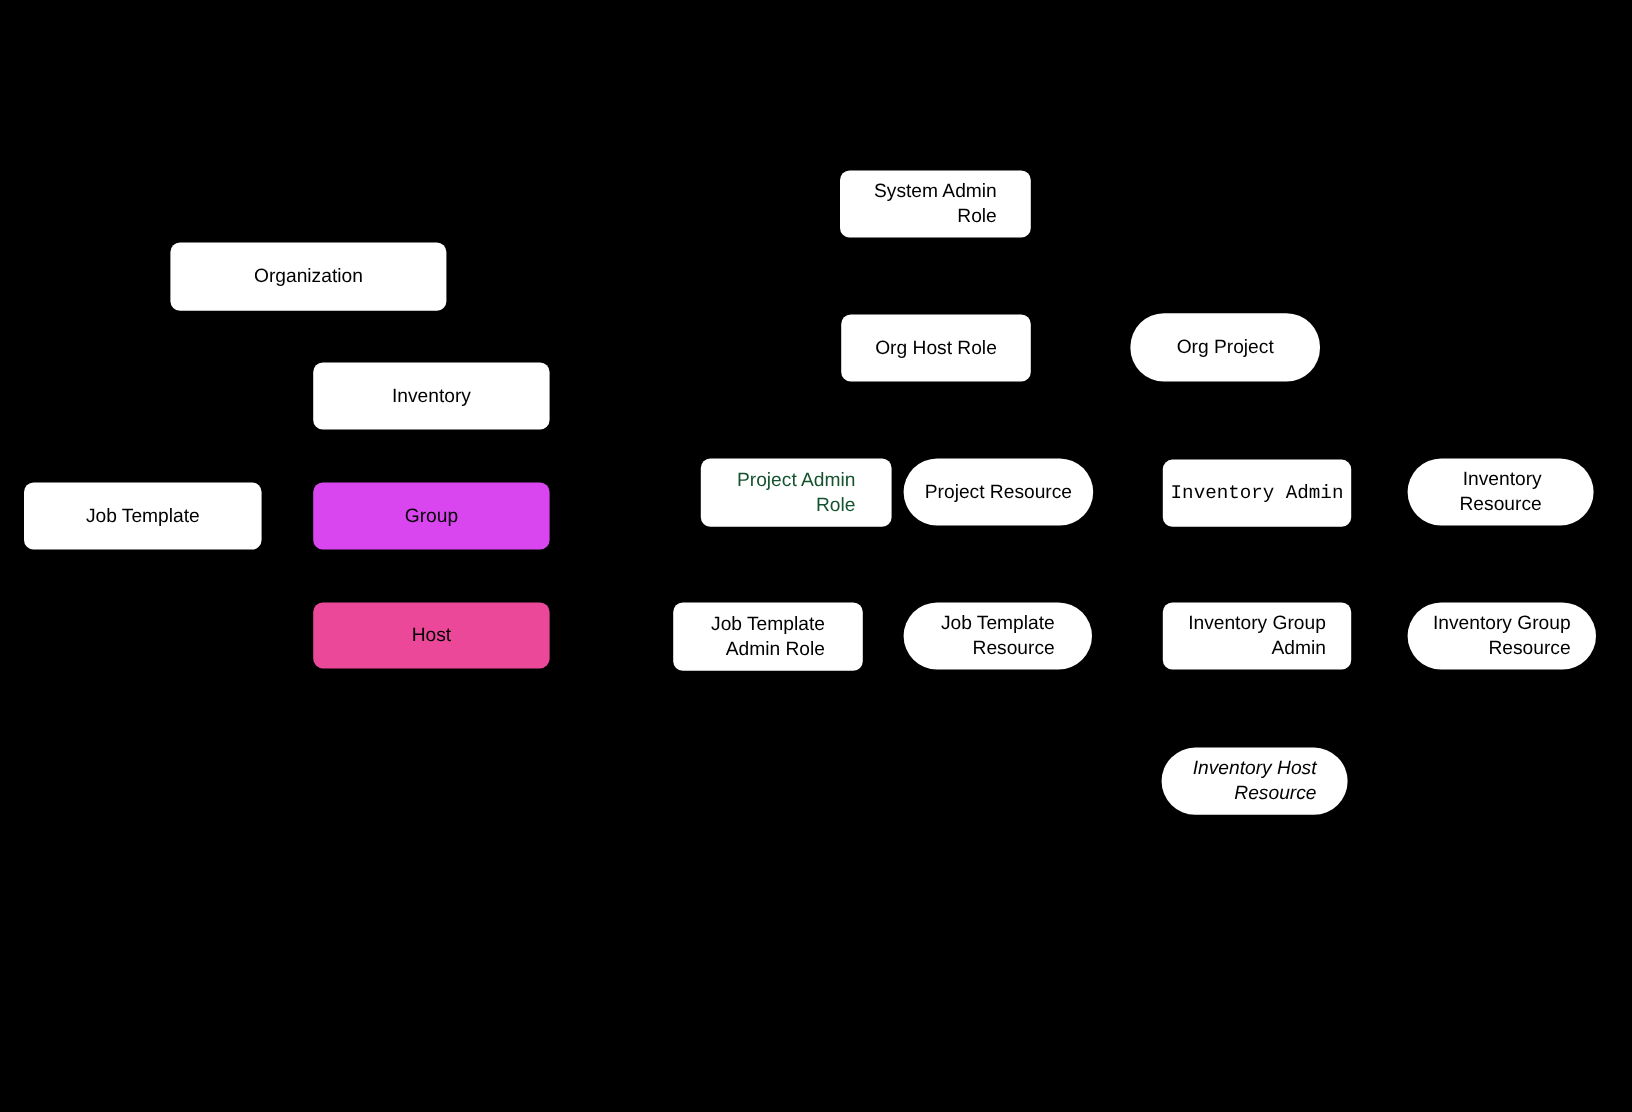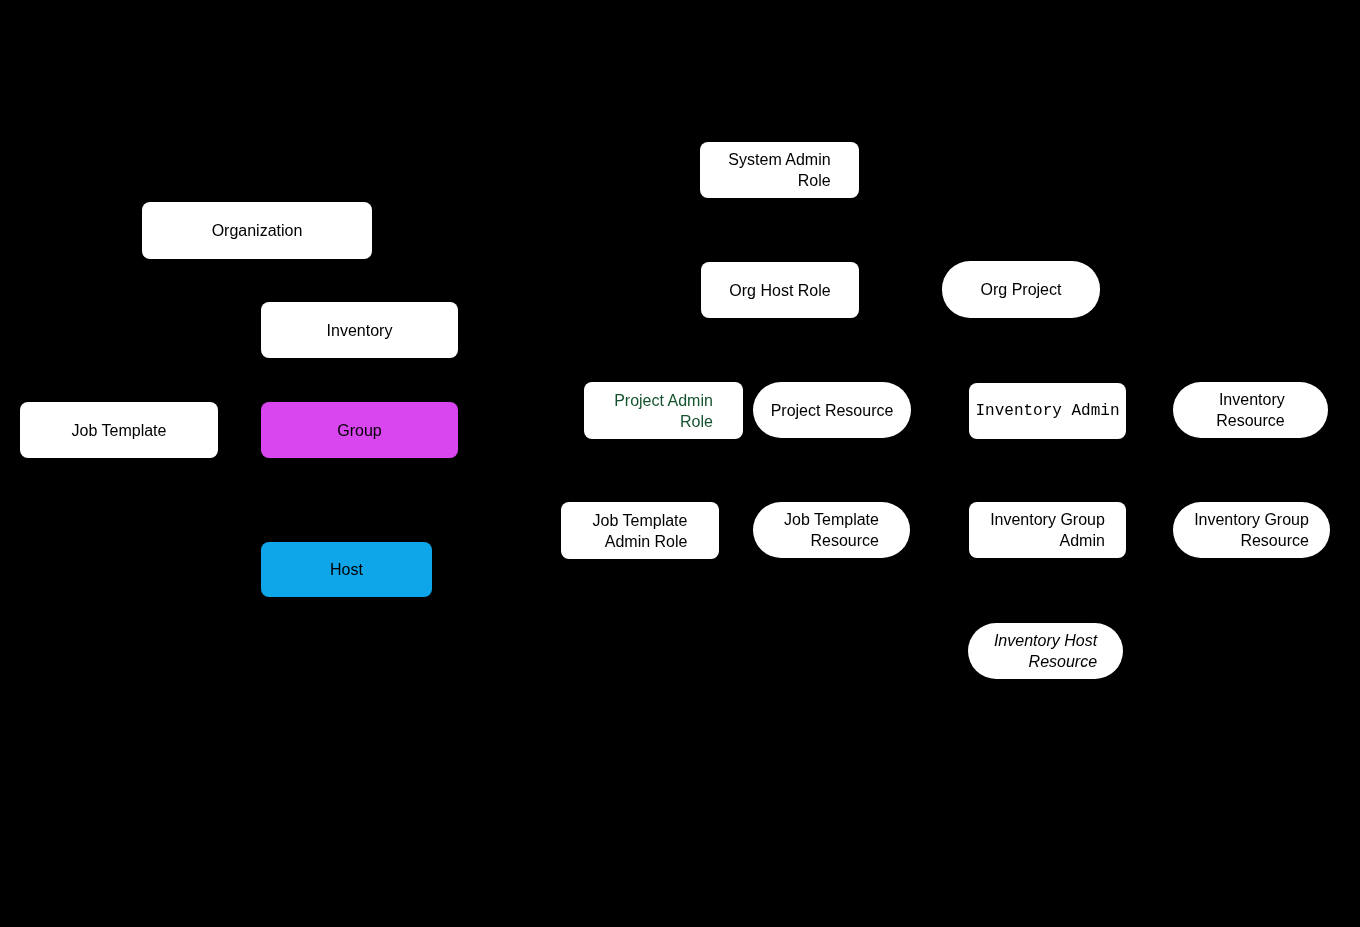--- a/index.html
+++ b/index.html
@@ -47,21 +47,21 @@
     </div>
     <div class="node rect" style="left: 261px; top: 302px; width: 197px; height: 56px; background: rgb(255, 255, 255); color: rgb(0, 0, 0);">
       <span class="label">Inventory</span>
     </div>
     <div class="node rect" style="left: 20px; top: 402px; width: 198px; height: 56px; background: rgb(255, 255, 255); color: rgb(0, 0, 0);">
       <span class="label">Job Template</span>
     </div>
     <div class="node rect" style="left: 261px; top: 402px; width: 197px; height: 56px; background: #d946ef; color: rgb(0, 0, 0);">
       <span class="label">Group</span>
     </div>
-    <div class="node rect" style="left: 261px; top: 502px; width: 171px; height: 55px; background: #0ea5e9; color: rgb(0, 0, 0); margin-top: 40px;">
+    <div class="node rect" style="left: 261px; top: 502px; width: 197px; height: 55px; background: #ec4899; color: rgb(0, 0, 0);">
       <span class="label">Host</span>
     </div>
     <div class="node rect" style="left: 700px; top: 142px; width: 159px; height: 56px; background: rgb(255, 255, 255); color: rgb(0, 0, 0);">
       <span class="label">System Admin
 Role</span>
     </div>
     <div class="node rect" style="left: 701px; top: 262px; width: 158px; height: 56px; background: rgb(255, 255, 255); color: rgb(0, 0, 0);">
       <span class="label">Org Host Role</span>
     </div>
     <div class="node stadium" style="left: 942px; top: 261px; width: 158px; height: 57px; background: rgb(255, 255, 255); color: rgb(0, 0, 0);">

